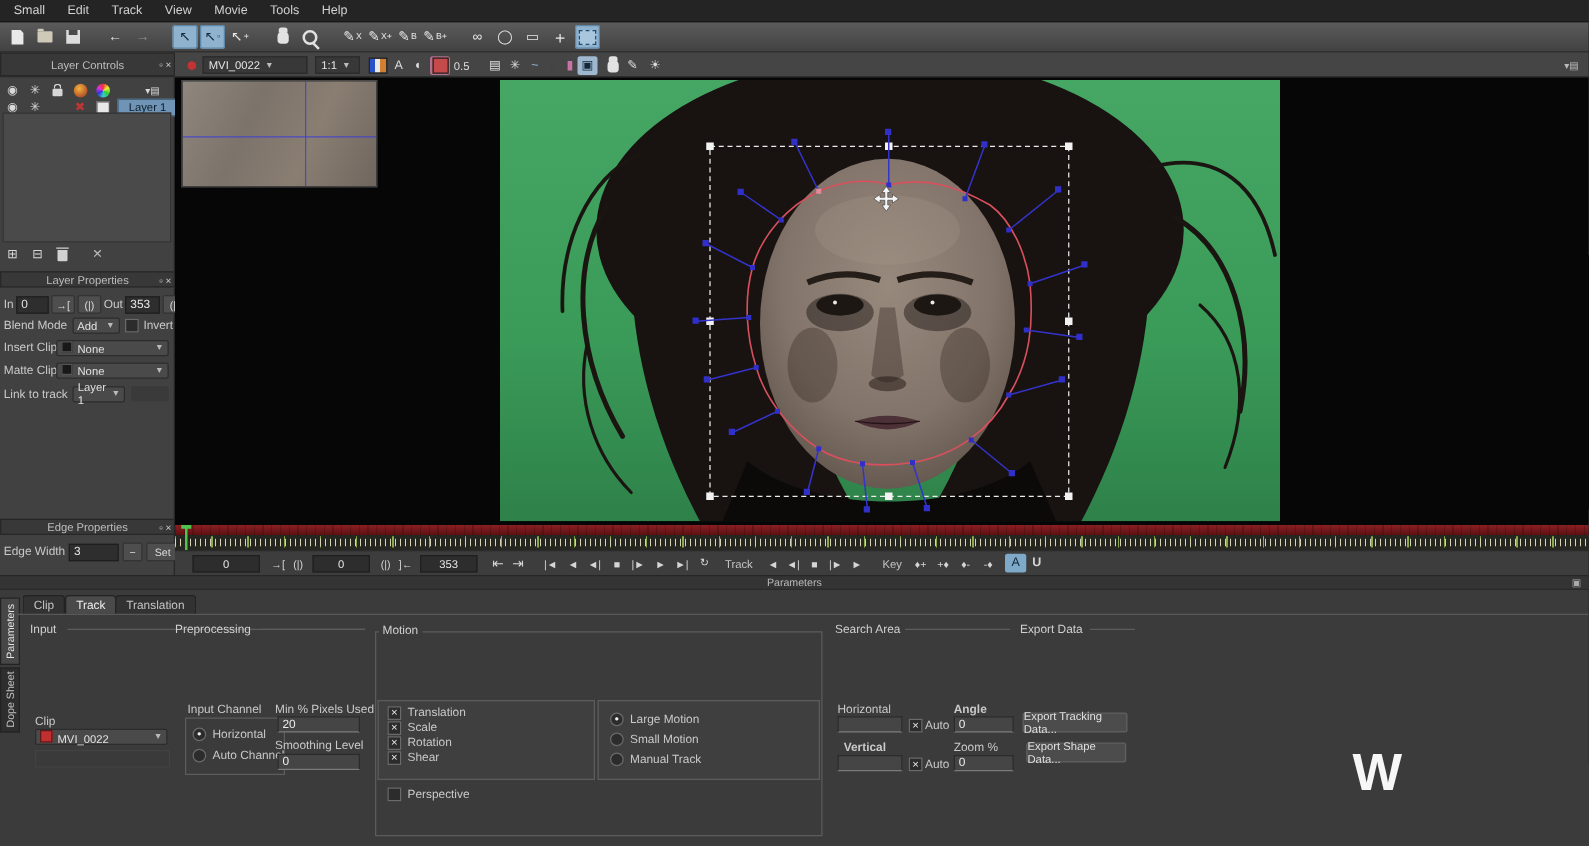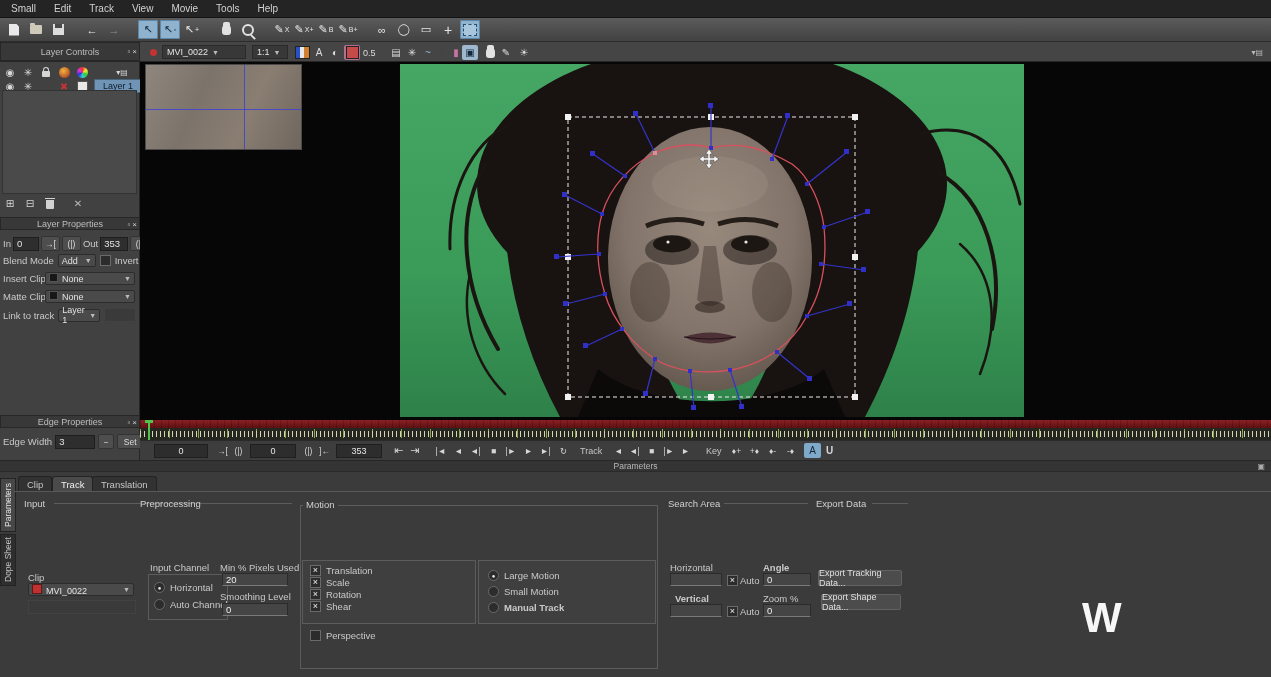--- a/index.html
+++ b/index.html
@@ -553,21 +553,21 @@
     </div>
 
     <div class="optrow" style="left:488px;top:98px;">
       <span class="rd">●</span>
       <span class="lbl">Large Motion</span>
     </div>
     <div class="optrow" style="left:488px;top:114px;">
       <span class="rd"></span>
       <span class="lbl">Small Motion</span>
     </div>
-    <div class="optrow" style="left:488px;top:130px;font-weight:bold;">
+    <div class="optrow" style="left:488px;top:130px;">
       <span class="rd"></span>
       <span class="lbl">Manual Track</span>
     </div>
 
     <span class="sec" style="left:668px;top:26px;">Search Area</span>
     <span class="secline" style="left:724px;top:31px;width:84px;"></span>
     <span class="lbl abs" style="left:670px;top:90px;">Horizontal</span>
     <span class="bfield" style="left:670px;top:101px;width:52px;"></span>
     <span class="cb abs" style="left:727px;top:103px;">×</span>
     <span class="lbl abs" style="left:740px;top:103px;">Auto</span>

